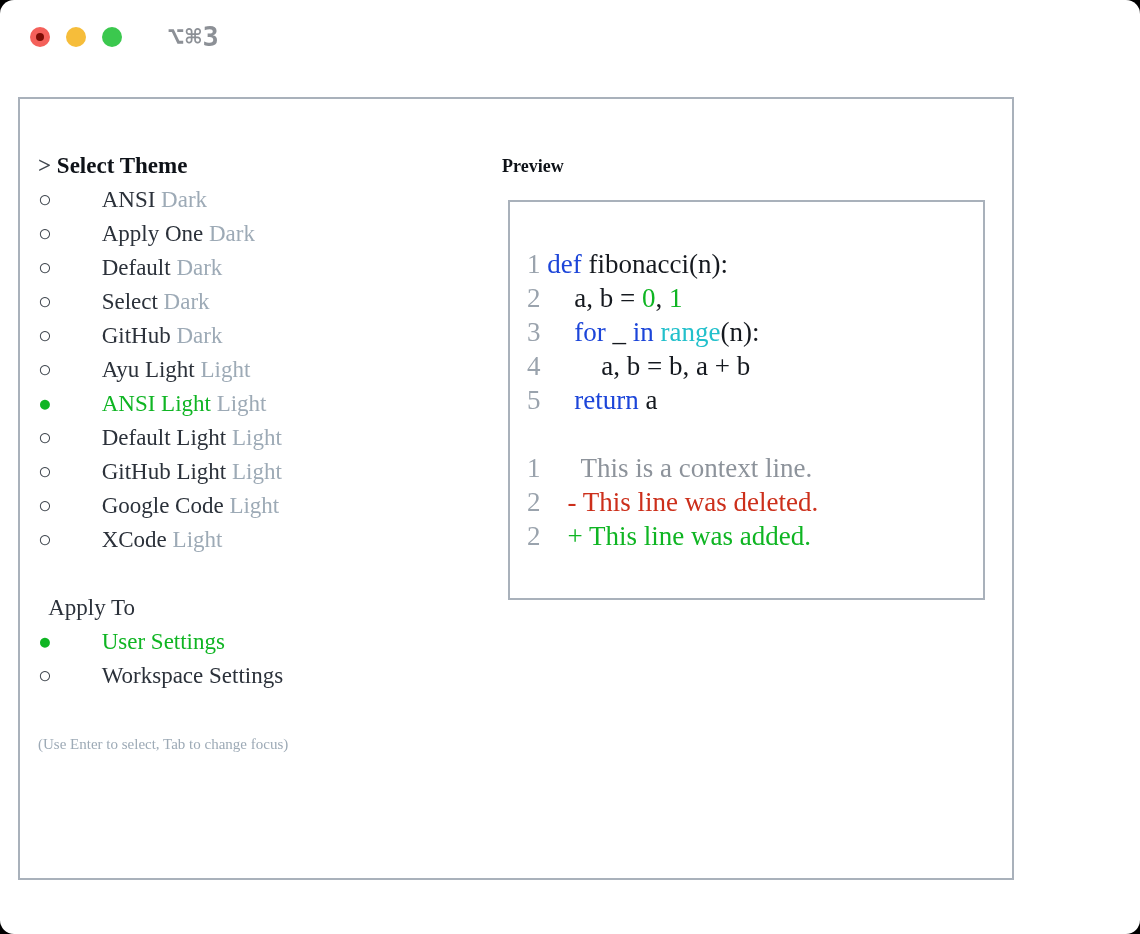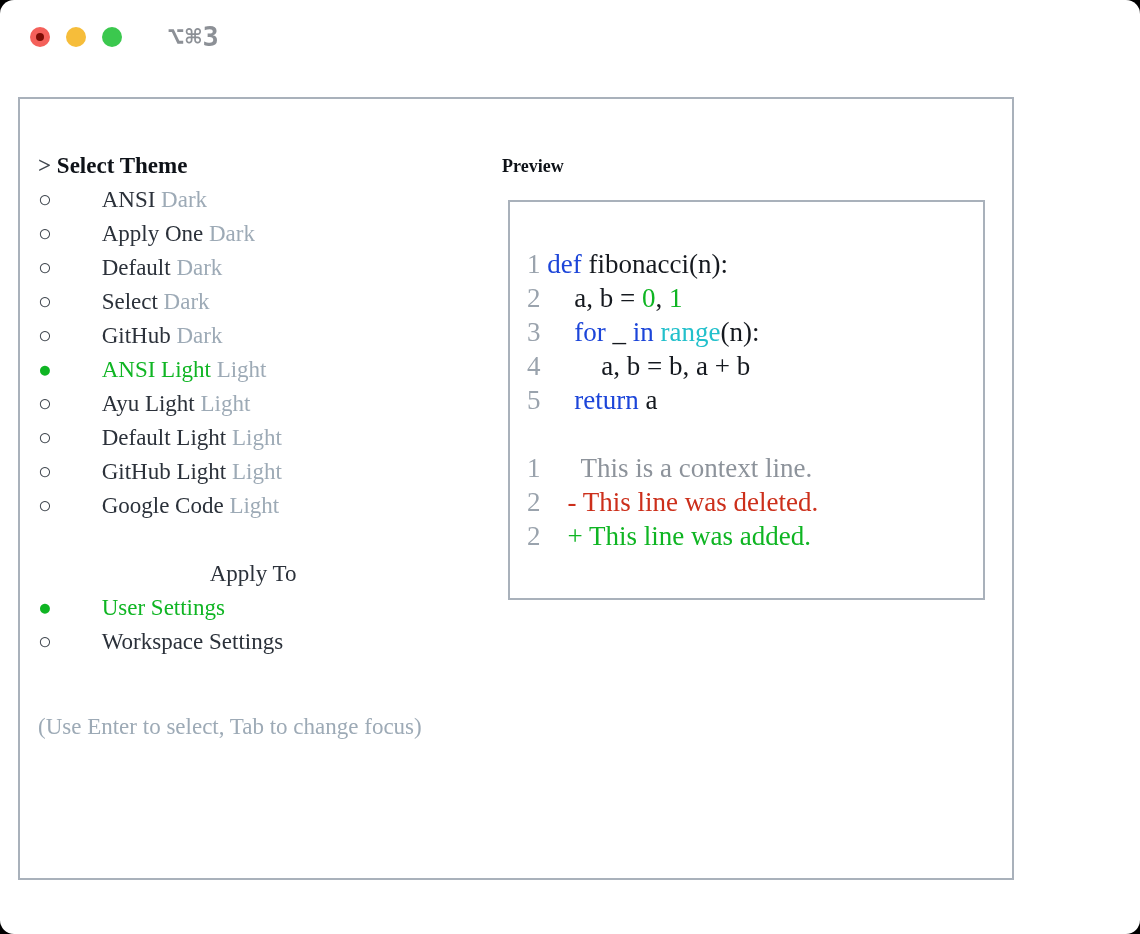--- a/index.html
+++ b/index.html
@@ -29,24 +29,24 @@
     font-size:23px;line-height:34px;color:var(--text_dark);
   }
   .line{height:34px;white-space:pre;}
   .menu-item{cursor:default;}
   .marker{color:var(--radio_gray);}
   .marker.sel{color:var(--accent_green);}
   .item-label{color:var(--text_dark);margin-left:44px;}
   .item-label.sel{color:var(--accent_green);}
   .variant{color:var(--muted_gray);}
   .header-line{font-weight:bold;color:var(--heading_black);}
-  .apply-header{color:var(--text_dark);text-align:center;}
+  .apply-header{color:var(--text_dark);}
   .hint{
-    width:420px;margin-top:46px;color:var(--muted_gray);
-    font-size:23px;line-height:43px;white-space:normal;
+    width:420px;margin-top:34px;color:var(--muted_gray);
+    font-size:15px;line-height:34px;white-space:normal;
   }
   
   .preview-title{
     position:absolute;left:482px;top:50px;font-size:18px;line-height:34px;
     font-weight:bold;color:var(--heading_black);
   }
   .preview-box{
     position:absolute;left:488px;top:101px;width:477px;height:400px;
     border:2px solid var(--border_gray);box-sizing:border-box;
     padding:45px 0 0 17px;white-space:pre;
@@ -77,25 +77,26 @@
   <div class="main-box">
 
     <div class="left-col">
       <div class="line header-line"><span class="marker">&gt;</span> <span>Select Theme</span></div>
       <div id="theme-items">
           <div class="line menu-item"><span class="marker">○</span> <span class="item-label">ANSI</span> <span class="variant">Dark</span></div>
           <div class="line menu-item"><span class="marker">○</span> <span class="item-label">Apply One</span> <span class="variant">Dark</span></div>
           <div class="line menu-item"><span class="marker">○</span> <span class="item-label">Default</span> <span class="variant">Dark</span></div>
           <div class="line menu-item"><span class="marker">○</span> <span class="item-label">Select</span> <span class="variant">Dark</span></div>
           <div class="line menu-item"><span class="marker">○</span> <span class="item-label">GitHub</span> <span class="variant">Dark</span></div>
+          <div class="line menu-item"><span class="marker">○</span> <span class="item-label">Ayu Light</span> <span class="variant">Light</span></div>
           <div class="line menu-item"><span class="marker sel">●</span> <span class="item-label sel">ANSI Light</span> <span class="variant">Light</span></div>
-          <div class="line menu-item"><span class="marker">○</span> <span class="item-label">Ayu Light</span> <span class="variant">Light</span></div>
           <div class="line menu-item"><span class="marker">○</span> <span class="item-label">Default Light</span> <span class="variant">Light</span></div>
           <div class="line menu-item"><span class="marker">○</span> <span class="item-label">GitHub Light</span> <span class="variant">Light</span></div>
           <div class="line menu-item"><span class="marker">○</span> <span class="item-label">Google Code</span> <span class="variant">Light</span></div>
+          <div class="line menu-item"><span class="marker">○</span> <span class="item-label">XCode</span> <span class="variant">Light</span></div>
         </div>
       <div class="line"> </div>
       <div class="line apply-header"><span class="marker">&nbsp;</span> <span>Apply To</span></div>
       <div id="apply-items">
           <div class="line menu-item"><span class="marker sel">●</span> <span class="item-label sel">User Settings</span></div>
           <div class="line menu-item"><span class="marker">○</span> <span class="item-label">Workspace Settings</span></div>
         </div>
       <div class="hint">(Use Enter to select, Tab to change focus)</div>
     </div>
 

